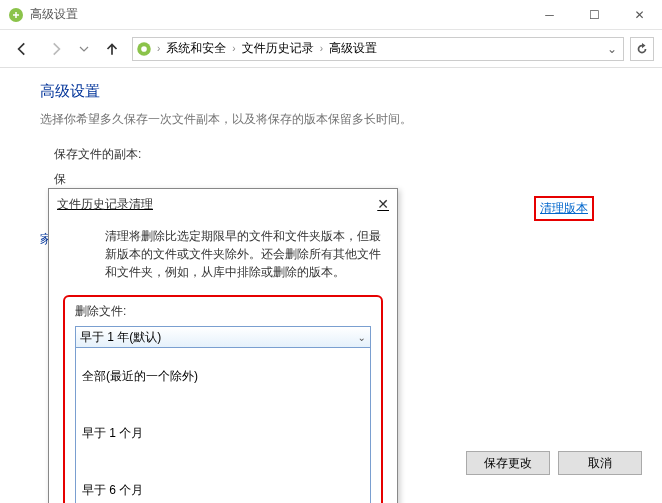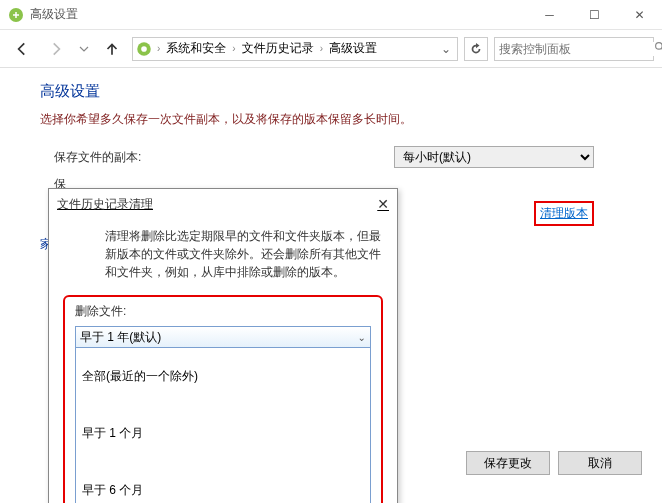--- a/index.html
+++ b/index.html
@@ -19,21 +19,21 @@
 .breadcrumb .sep { color: #888; padding: 0 4px; font-size: 10px; }
 .breadcrumb .bcitem { color: #000; padding: 0 2px; }
 .breadcrumb .dd { color: #666; margin-left: auto; padding: 0 4px; }
 .refresh { width: 24px; height: 24px; display: flex; align-items: center; justify-content: center; border: 1px solid #ccc; }
 .searchbox { width: 160px; height: 24px; border: 1px solid #ccc; display: flex; align-items: center; padding: 0 4px; }
 .searchbox input { border: none; outline: none; flex: 1; color: #888; font-size: 12px; }
 .searchbox .sicon { color: #888; }
 
 .content { padding: 14px 40px; position: relative; }
 .heading { color: #003399; font-size: 15px; margin-bottom: 10px; }
-.subtext { color: #7f1d1d; font-size: 12px; margin-bottom: 18px; }
+.subtext { color: #737373; font-size: 12px; margin-bottom: 18px; }
 .section-label { color: #003399; font-size: 12px; margin-bottom: 10px; }
 .formrow { display: flex; align-items: center; margin-bottom: 8px; margin-left: 14px; }
 .formrow .lbl { width: 340px; color: #333; }
 .formrow select { width: 200px; height: 22px; border: 1px solid #aaa; background: #efefef; padding-left: 4px; }
 .linkrow { text-align: right; margin-left: 14px; width: 540px; margin-bottom: 10px; }
 .linkrow a { color: #0066cc; text-decoration: underline; }
 .red-highlight-link { border: 2px solid #e60000; padding: 2px 4px; display: inline-block; }
 .hgtext { color: #333; margin-left: 14px; margin-bottom: 12px; }
 .hglink { color: #0066cc; text-decoration: underline; margin-left: 14px; display: inline-block; }
 
@@ -111,37 +111,29 @@
     <span class="bcitem">文件历史记录</span>
     <span class="sep">›</span>
     <span class="bcitem">高级设置</span>
     <span class="dd">⌄</span>
   </div>
   <div class="refresh">
       <svg width="14" height="14" viewBox="0 0 16 16">
         <path d="M13 8 A5 5 0 1 1 8 3 L8 1 L12 4 L8 7 L8 5 A3 3 0 1 0 11 8" fill="#555"></path>
       </svg>
     </div>
-  <div class="searchbox">
-    <input placeholder="搜索控制面板" style="">
-    <span class="sicon"><svg width="13" height="13" viewBox="0 0 16 16">
-          <circle cx="6" cy="6" r="4" stroke="#888" stroke-width="1.4" fill="none"></circle>
-          <line x1="9" y1="9" x2="13" y2="13" stroke="#888" stroke-width="1.4"></line>
-        </svg></span>
-  </div>
 </div>
 
 <div class="content">
   <div class="heading">高级设置</div>
   <div class="subtext">选择你希望多久保存一次文件副本，以及将保存的版本保留多长时间。</div>
 
 
   <div class="formrow">
     <span class="lbl">保存文件的副本:</span>
-    <select><option>每小时(默认)</option></select>
   </div>
   <div class="formrow">
     <span class="lbl">保</span>
   </div>
   <div class="linkrow">
     <span class="red-highlight-link">
       <a>清理版本</a>
     </span>
   </div>
 

